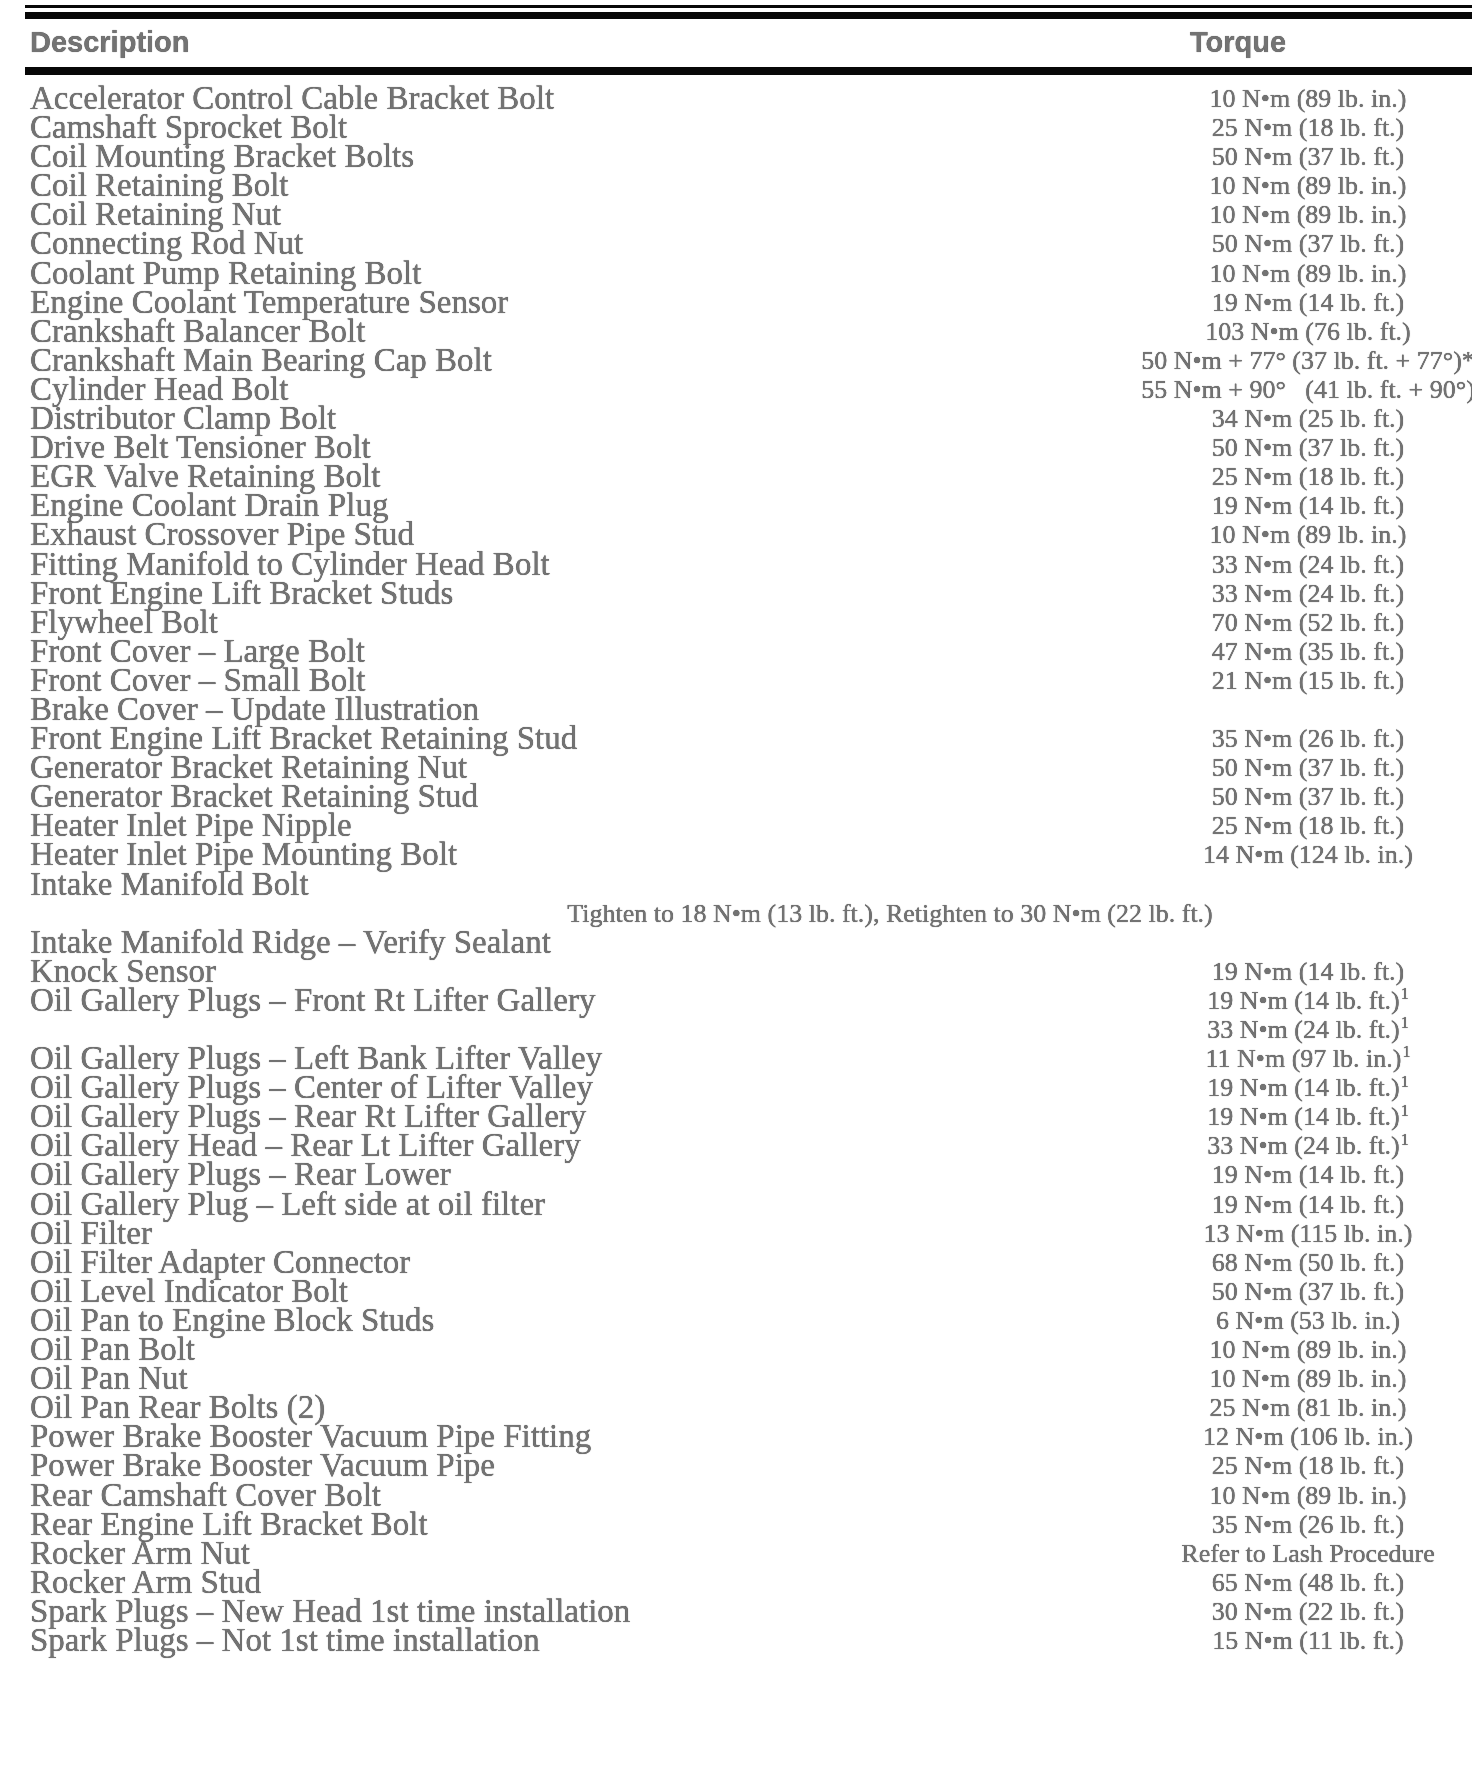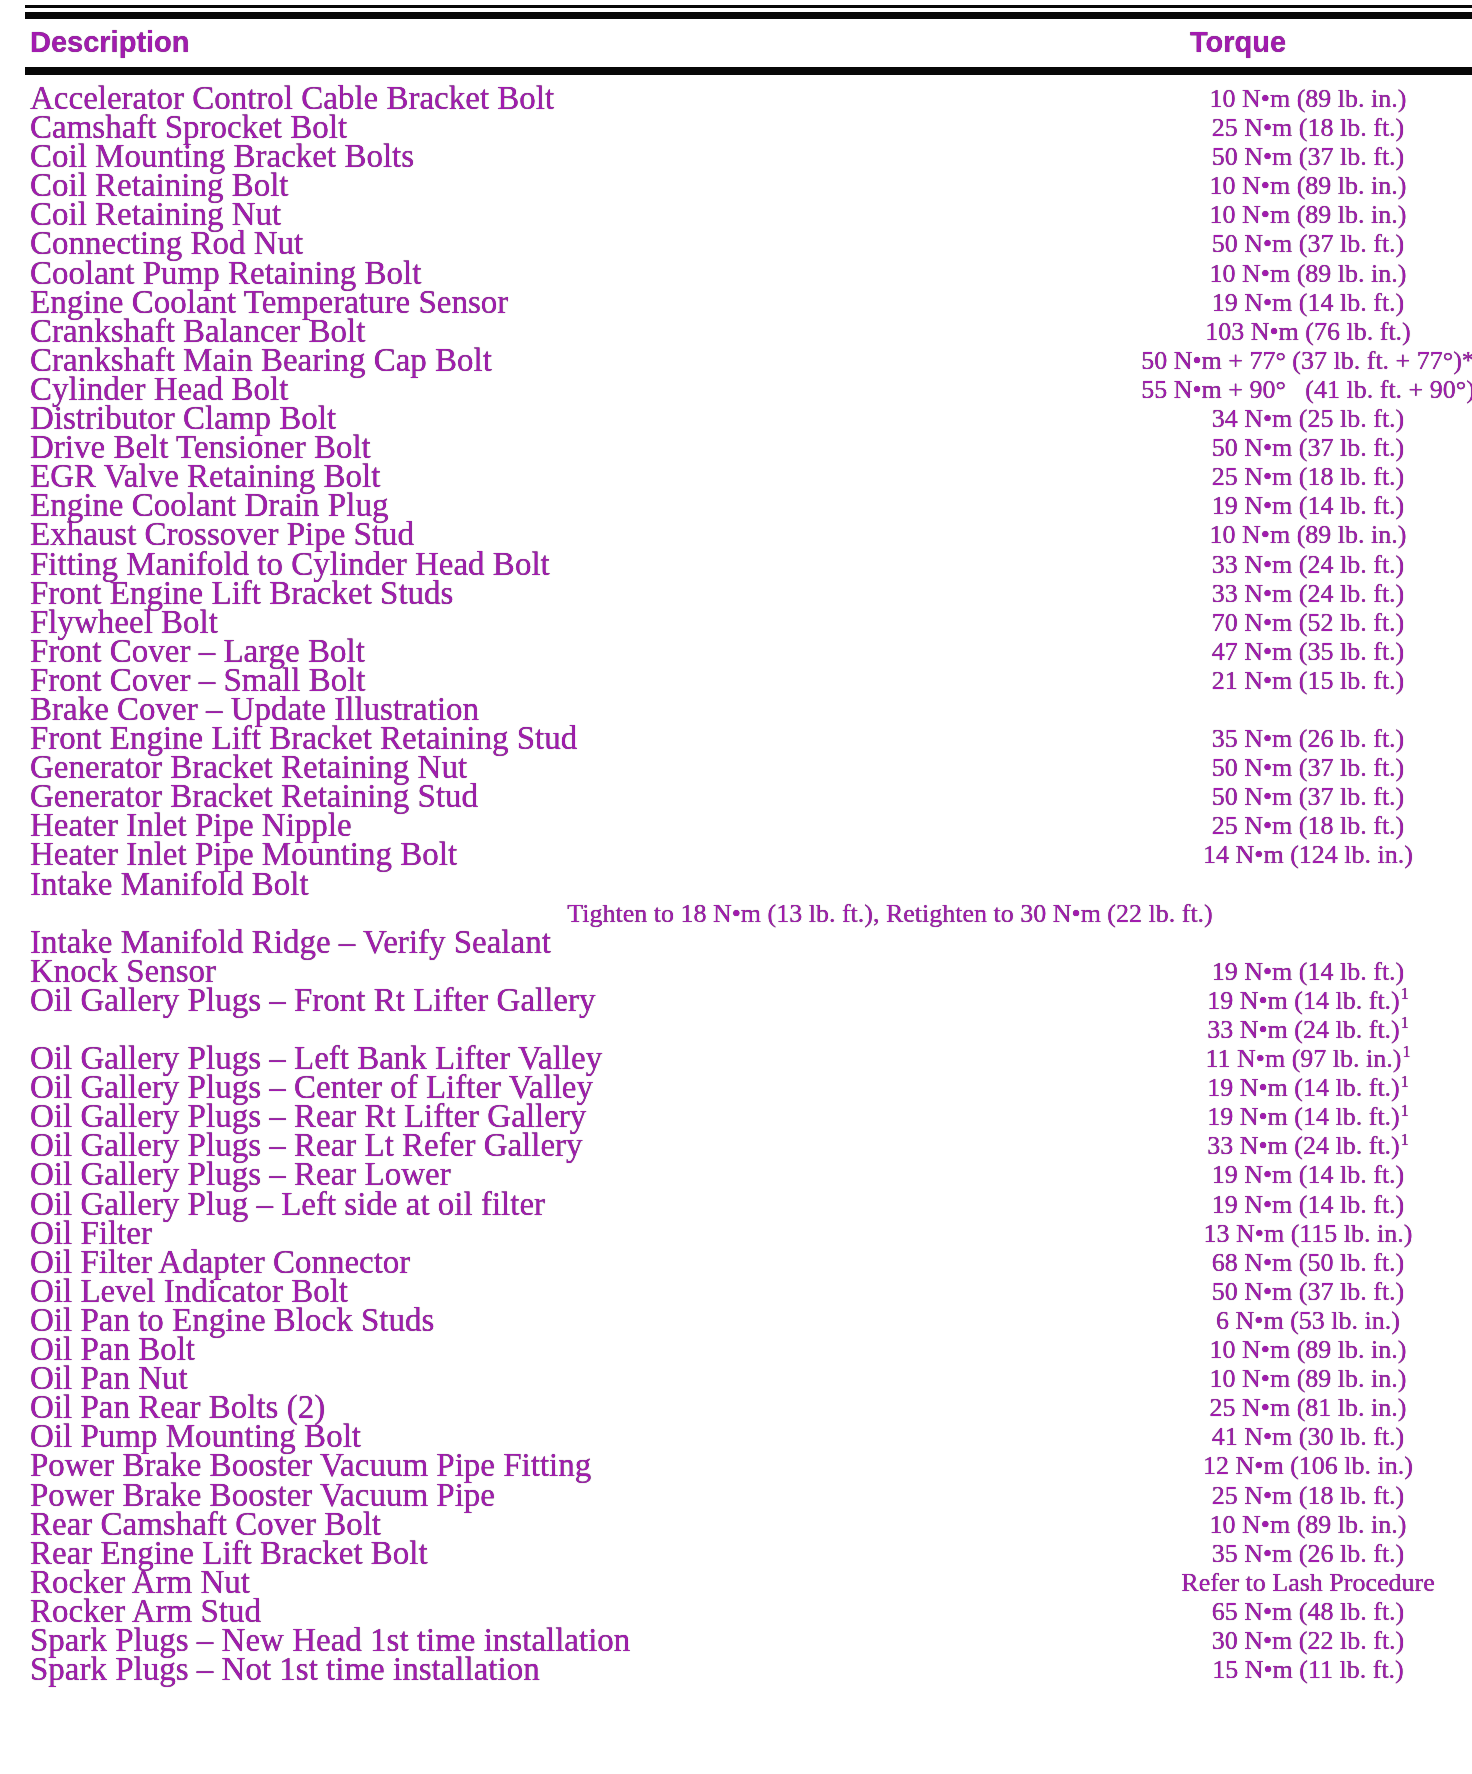--- a/index.html
+++ b/index.html
@@ -2,21 +2,21 @@
 <html><head>
 <meta charset="utf-8">
 <style>
   html,body{margin:0;padding:0;background:#e8e8e8;}
   .page{
     position:relative;
     width:1472px;height:1774px;
     background:#ffffff;
     overflow:hidden;
     font-family:"Liberation Serif","DejaVu Serif",serif;
-    color:#a21caf;
+    color:#737373;
   }
   .ink{ text-shadow:0 0 0.7px rgba(0,0,0,0.85); }
   .rule{ position:absolute; left:25px; right:0; background:#070707; }
   .rule-top-thin{ top:5px; height:3px; }
   .rule-top-thick{ top:12px; height:7px; }
   .rule-header{ top:67px; height:8px; }
   .hdr{
     position:absolute; top:24px; height:36px;
     font-family:"Liberation Sans","DejaVu Sans",sans-serif;
     font-weight:bold; font-size:29px; line-height:36px;
@@ -187,21 +187,21 @@
       </div>
       <div class="row">
         <span class="desc ink">Oil Gallery Plugs – Center of Lifter Valley</span>
         <span class="torque ink">19 N•m (14 lb. ft.)<sup>1</sup></span>
       </div>
       <div class="row">
         <span class="desc ink">Oil Gallery Plugs – Rear Rt Lifter Gallery</span>
         <span class="torque ink">19 N•m (14 lb. ft.)<sup>1</sup></span>
       </div>
       <div class="row">
-        <span class="desc ink">Oil Gallery Plugs – Rear Lt Refer Gallery</span>
+        <span class="desc ink">Oil Gallery Head – Rear Lt Lifter Gallery</span>
         <span class="torque ink">33 N•m (24 lb. ft.)<sup>1</sup></span>
       </div>
       <div class="row">
         <span class="desc ink">Oil Gallery Plugs – Rear Lower</span>
         <span class="torque ink">19 N•m (14 lb. ft.)</span>
       </div>
       <div class="row">
         <span class="desc ink">Oil Gallery Plug – Left side at oil filter</span>
         <span class="torque ink">19 N•m (14 lb. ft.)</span>
       </div>
@@ -227,24 +227,20 @@
       </div>
       <div class="row">
         <span class="desc ink">Oil Pan Nut</span>
         <span class="torque ink">10 N•m (89 lb. in.)</span>
       </div>
       <div class="row">
         <span class="desc ink">Oil Pan Rear Bolts (2)</span>
         <span class="torque ink">25 N•m (81 lb. in.)</span>
       </div>
       <div class="row">
-        <span class="desc ink">Oil Pump Mounting Bolt</span>
-        <span class="torque ink">41 N•m (30 lb. ft.)</span>
-      </div>
-      <div class="row">
         <span class="desc ink">Power Brake Booster Vacuum Pipe Fitting</span>
         <span class="torque ink">12 N•m (106 lb. in.)</span>
       </div>
       <div class="row">
         <span class="desc ink">Power Brake Booster Vacuum Pipe</span>
         <span class="torque ink">25 N•m (18 lb. ft.)</span>
       </div>
       <div class="row">
         <span class="desc ink">Rear Camshaft Cover Bolt</span>
         <span class="torque ink">10 N•m (89 lb. in.)</span>

